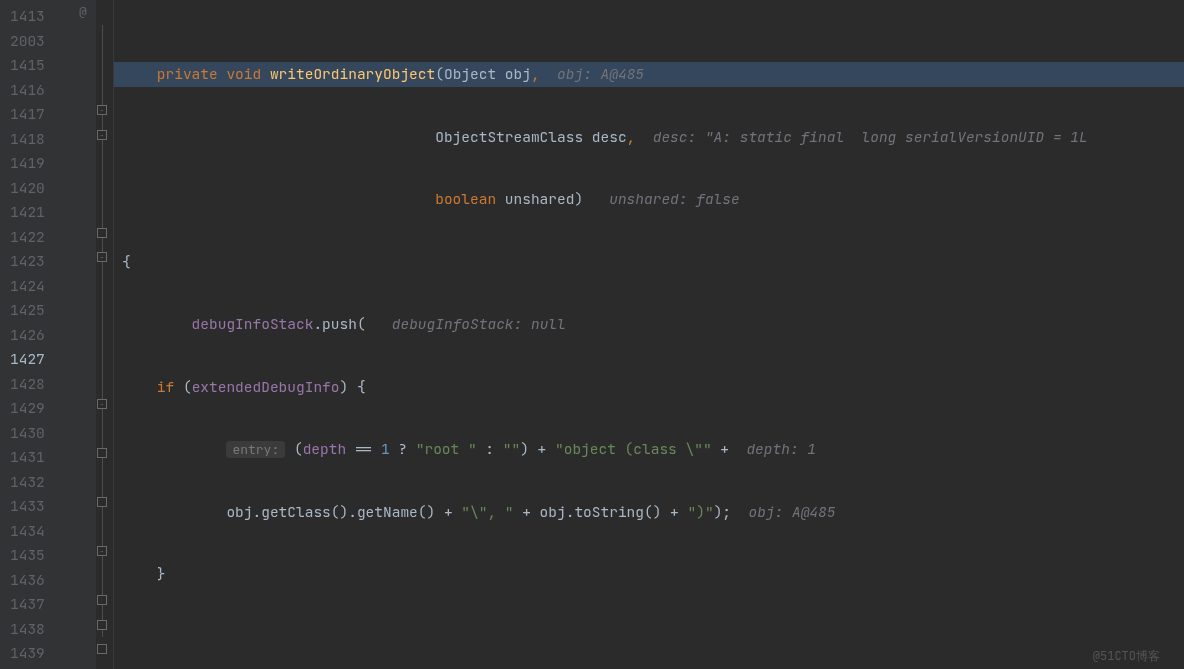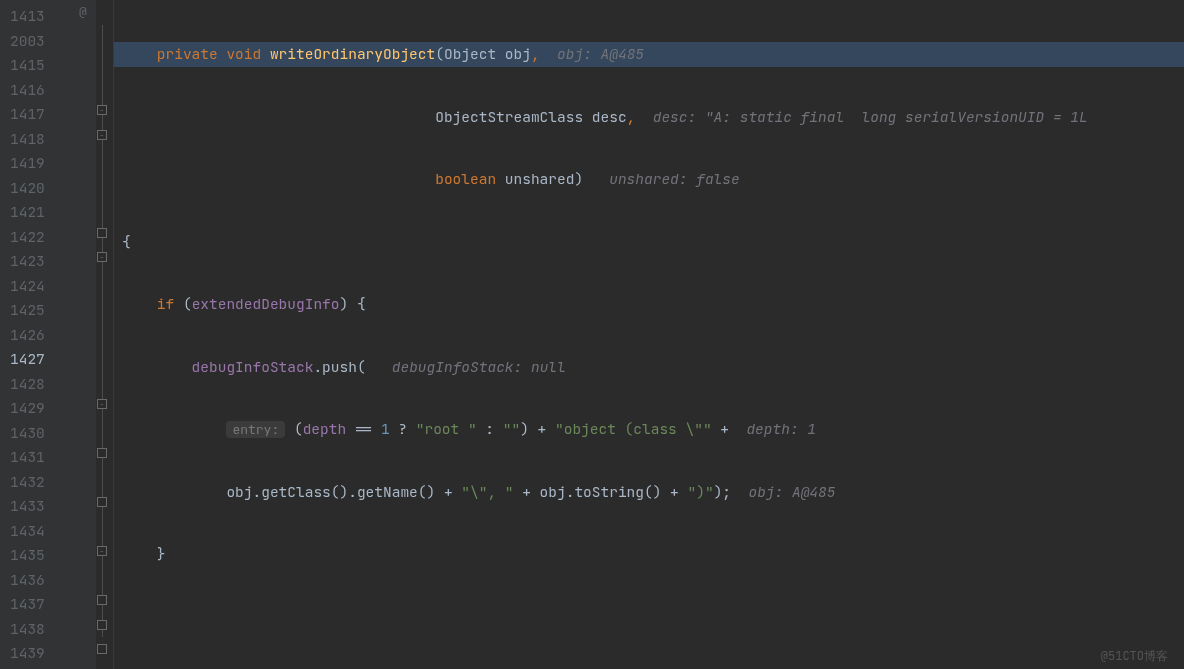--- a/index.html
+++ b/index.html
@@ -76,20 +76,21 @@
   line-height: 8px;
   text-align: center;
   color: #6a6a6a;
 }
 .code {
   flex: 1;
   padding-top: 4px;
   position: relative;
   white-space: pre;
   overflow: hidden;
+  margin-top: 20px;
 }
 .code-line {
   height: 24.5px;
   line-height: 24.5px;
   padding-left: 8px;
   position: relative;
 }
 .hl-method { background: #35475c; }
 .kw { color: #cc7832; }
 .str { color: #6a8759; }
@@ -101,21 +102,21 @@
   background: #3b3b3b;
   color: #787878;
   border-radius: 4px;
   padding: 0 6px;
   font-size: 13px;
   font-style: normal;
   text-align: center;
 }
 .watermark {
   position: absolute;
-  right: 16px;
+  right: 24px;
   bottom: 4px;
   color: #555;
   font-size: 12px;
 }
 </style>
 </head>
 <body>
 
 <div class="editor">
 
@@ -243,22 +244,22 @@
     <div class="fold-line">
         <div class="fold-end"></div>
       </div>
   </div>
 
   <div class="code">
     <div class="code-line hl-method">    <span class="kw">private </span><span class="kw">void </span><span class="method-decl">writeOrdinaryObject</span><span>(Object obj</span><span class="kw">,  </span><span class="comment-inline">obj: A@485</span></div>
     <div class="code-line"><span>                                    </span><span>ObjectStreamClass desc</span><span class="kw">,  </span><span class="comment-inline">desc: "A: static final  long serialVersionUID = 1L</span></div>
     <div class="code-line"><span>                                    </span><span class="kw">boolean </span><span>unshared)   </span><span class="comment-inline">unshared: false</span></div>
     <div class="code-line"><span>{</span></div>
+    <div class="code-line"><span>        </span><span class="field">debugInfoStack</span><span>.push(   </span><span class="comment-inline">debugInfoStack: null</span></div>
     <div class="code-line"><span>    </span><span class="kw">if </span><span>(</span><span class="field">extendedDebugInfo</span><span>) {</span></div>
-    <div class="code-line"><span>        </span><span class="field">debugInfoStack</span><span>.push(   </span><span class="comment-inline">debugInfoStack: null</span></div>
     <div class="code-line"><span>            </span><span class="hint-box">entry:</span><span> (</span><span class="field">depth</span><span> == </span><span class="num">1 </span><span>? </span><span class="str">"root " </span><span>: </span><span class="str">""</span><span>) + </span><span class="str">"object (class \"" </span><span>+  </span><span class="comment-inline">depth: 1</span></div>
     <div class="code-line"><span>            </span><span>obj.getClass().getName() + </span><span class="str">"\", " </span><span>+ obj.toString() + </span><span class="str">")"</span><span>);  </span><span class="comment-inline">obj: A@485</span></div>
     <div class="code-line"><span>    </span><span>}</span></div>
     <div class="code-line"></div>
     
     
     
     
     
     

